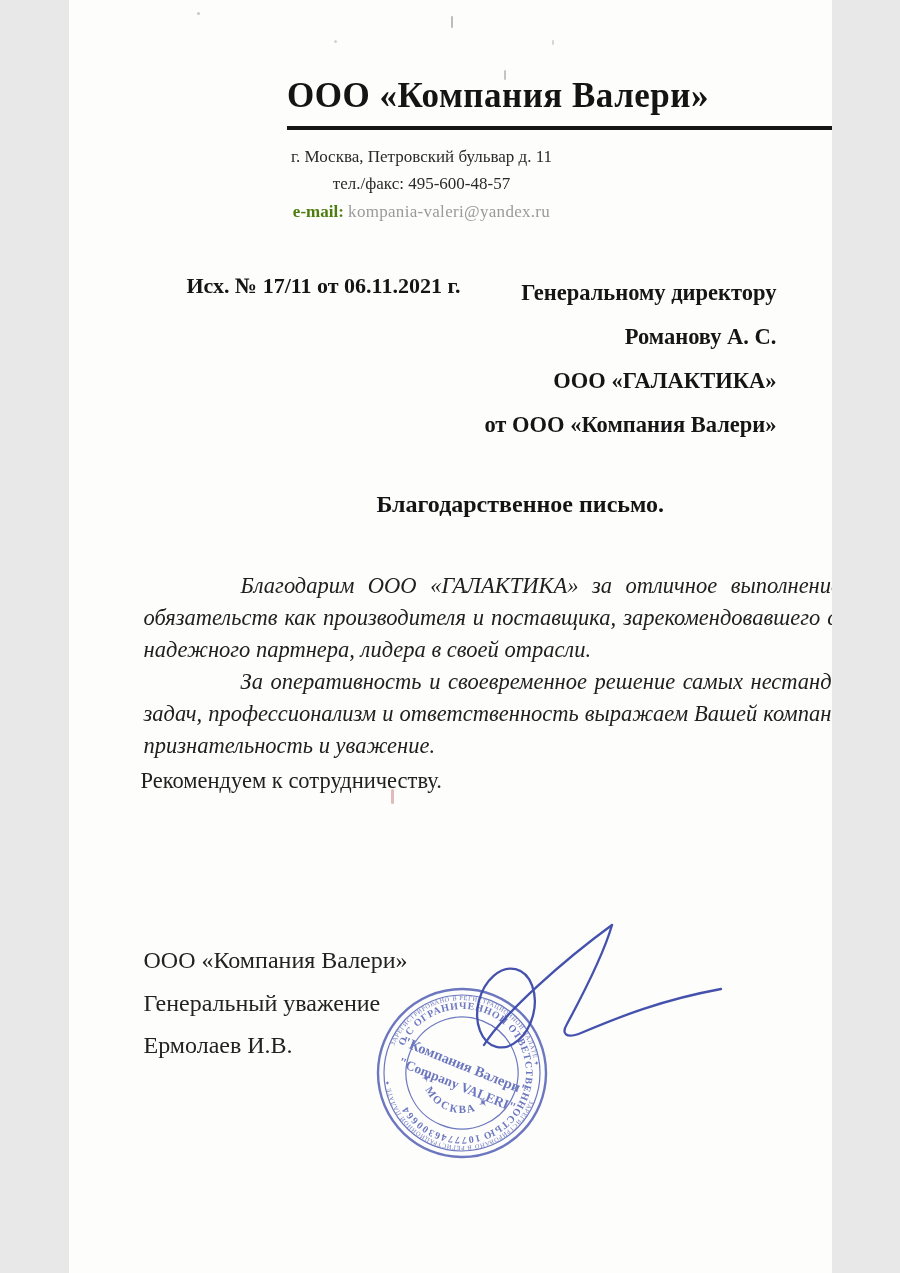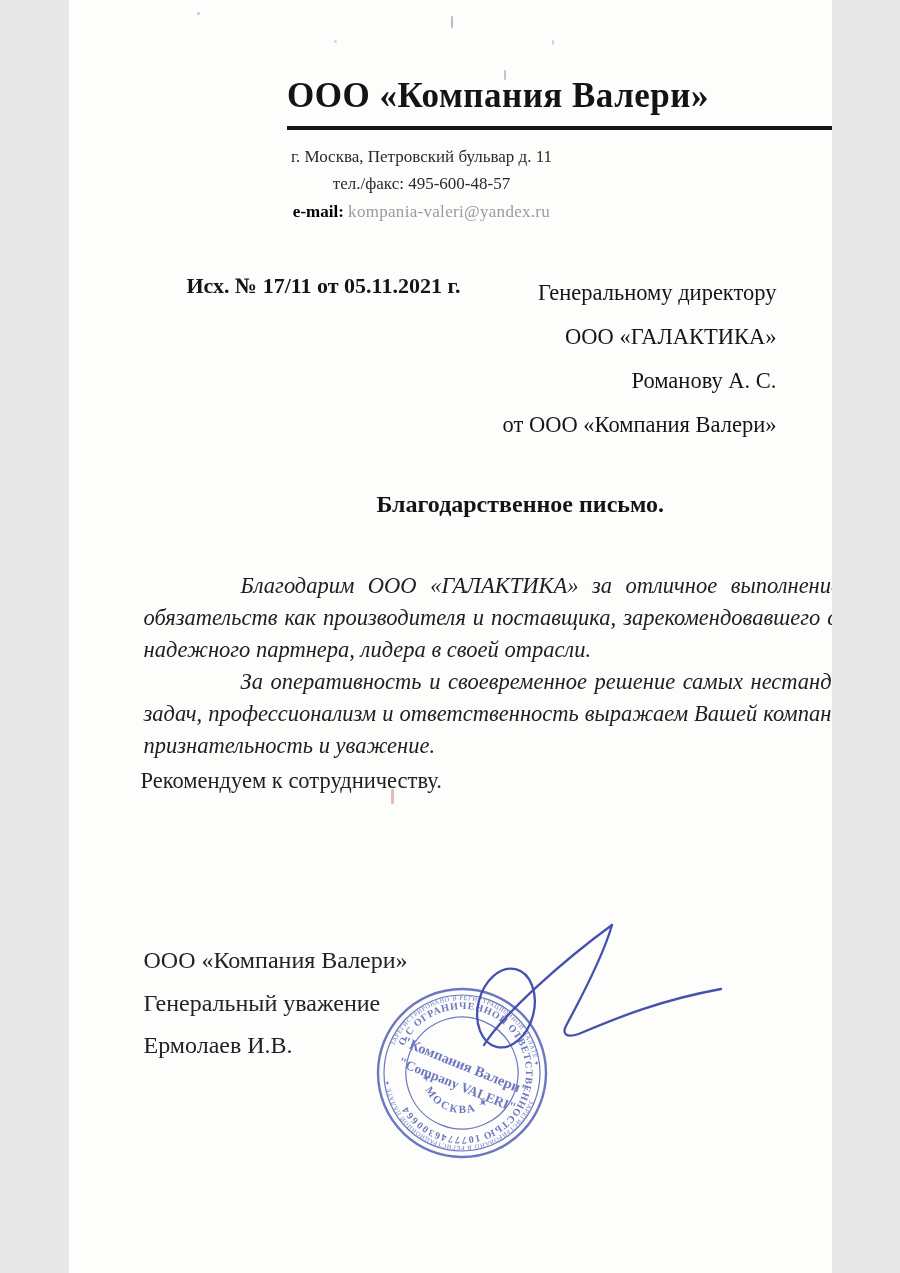--- a/index.html
+++ b/index.html
@@ -30,40 +30,40 @@
     background:#161616;
   }
   .contact-block{
     margin-top:13px;
     margin-right:57px;
     text-align:center;
     font-size:17px;
     line-height:27.5px;
     color:#2a2a2a;
   }
-  .contact-email-label{font-weight:bold;color:#000000;}
+  .contact-email-label{font-weight:bold;color:#4d7c0f;}
   .contact-email{color:#9a9a9a;letter-spacing:0.3px;}
   
   .ref-row{
     position:relative;
     margin-top:46px;
     min-height:180px;
   }
   .ref-number{
     position:absolute;
     left:118px;top:2px;
     font-size:22px;
     font-weight:bold;
     color:#151515;
   }
   .recipient-block{
     text-align:right;
     margin-right:55px;
     font-size:22.5px;
-    font-weight:normal;
+    font-weight:bold;
     line-height:44px;
     color:#151515;
   }
   
   .subject-line{
     margin-top:40px;
     margin-left:308px;
     font-size:24px;
     font-weight:bold;
     color:#141414;
@@ -117,25 +117,25 @@
     <div>г. Москва, Петровский бульвар д. 11</div>
     <div>тел./факс: 495-600-48-57</div>
     <div>
       <span class="contact-email-label">e-mail:</span>
       <span> </span>
       <span class="contact-email">kompania-valeri@yandex.ru</span>
     </div>
   </div>
 
   <div class="ref-row">
-    <div class="ref-number">Исх. № 17/11 от 05.11.2021 г.</div>
+    <div class="ref-number">Исх. № 17/11 от 06.11.2021 г.</div>
     <div class="recipient-block">
       <div>Генеральному директору</div>
+      <div>Романову А. С.</div>
       <div>ООО «ГАЛАКТИКА»</div>
-      <div>Романову А. С.</div>
       <div>от ООО «Компания Валери»</div>
     </div>
   </div>
 
   <div class="subject-line">Благодарственное письмо.</div>
 
   <div class="body-block">
     <p>Благодарим ООО «ГАЛАКТИКА» за отличное выполнение своих обязательств как производителя и поставщика, зарекомендовавшего себя как надежного партнера, лидера в своей отрасли.</p>
     <p>За оперативность и своевременное решение самых нестандартных задач, профессионализм и ответственность выражаем Вашей компании свою признательность и уважение.</p>
   </div>

